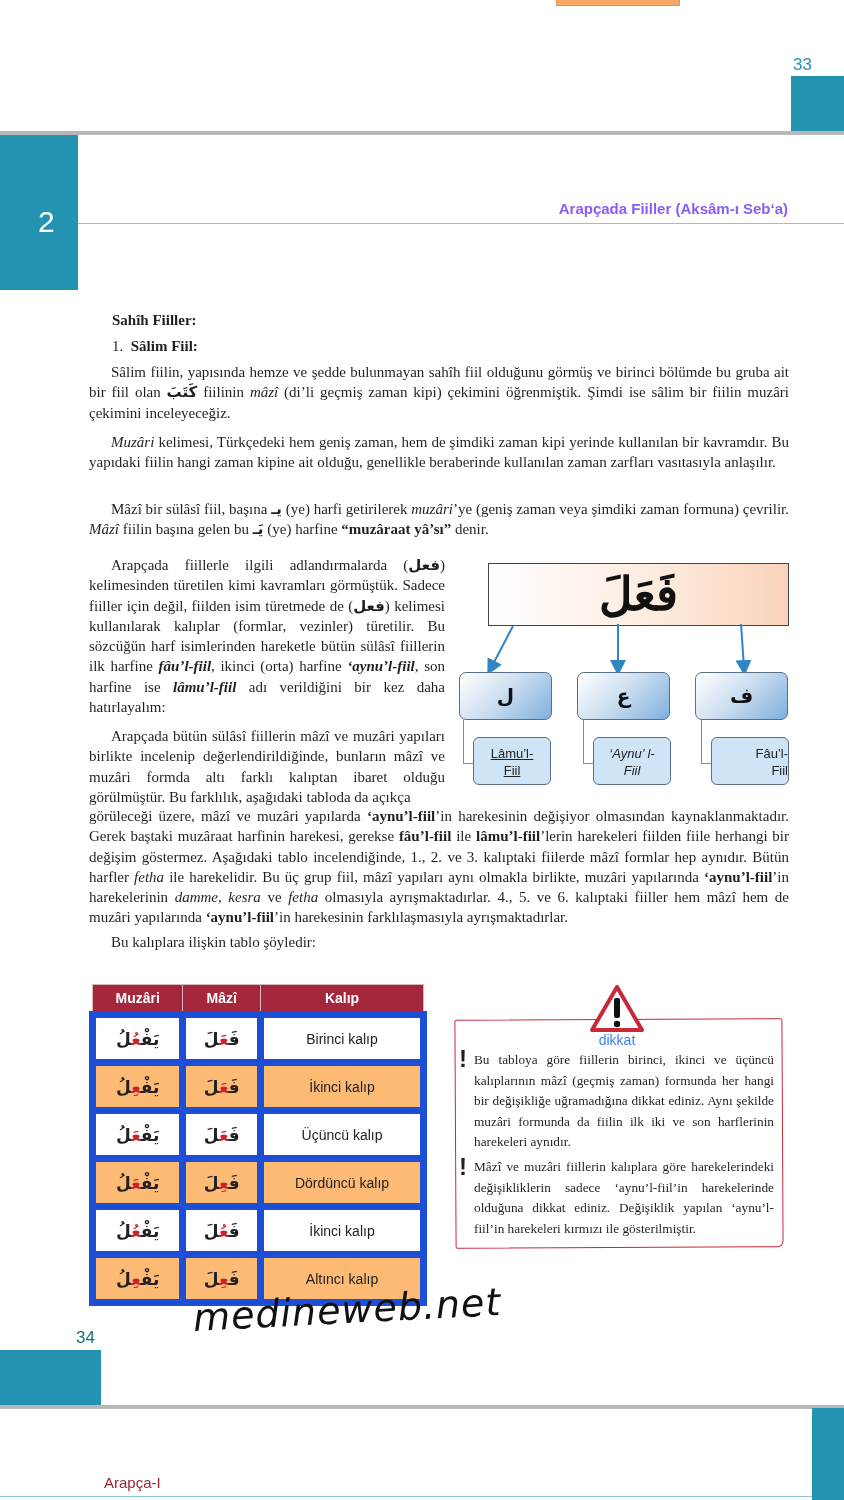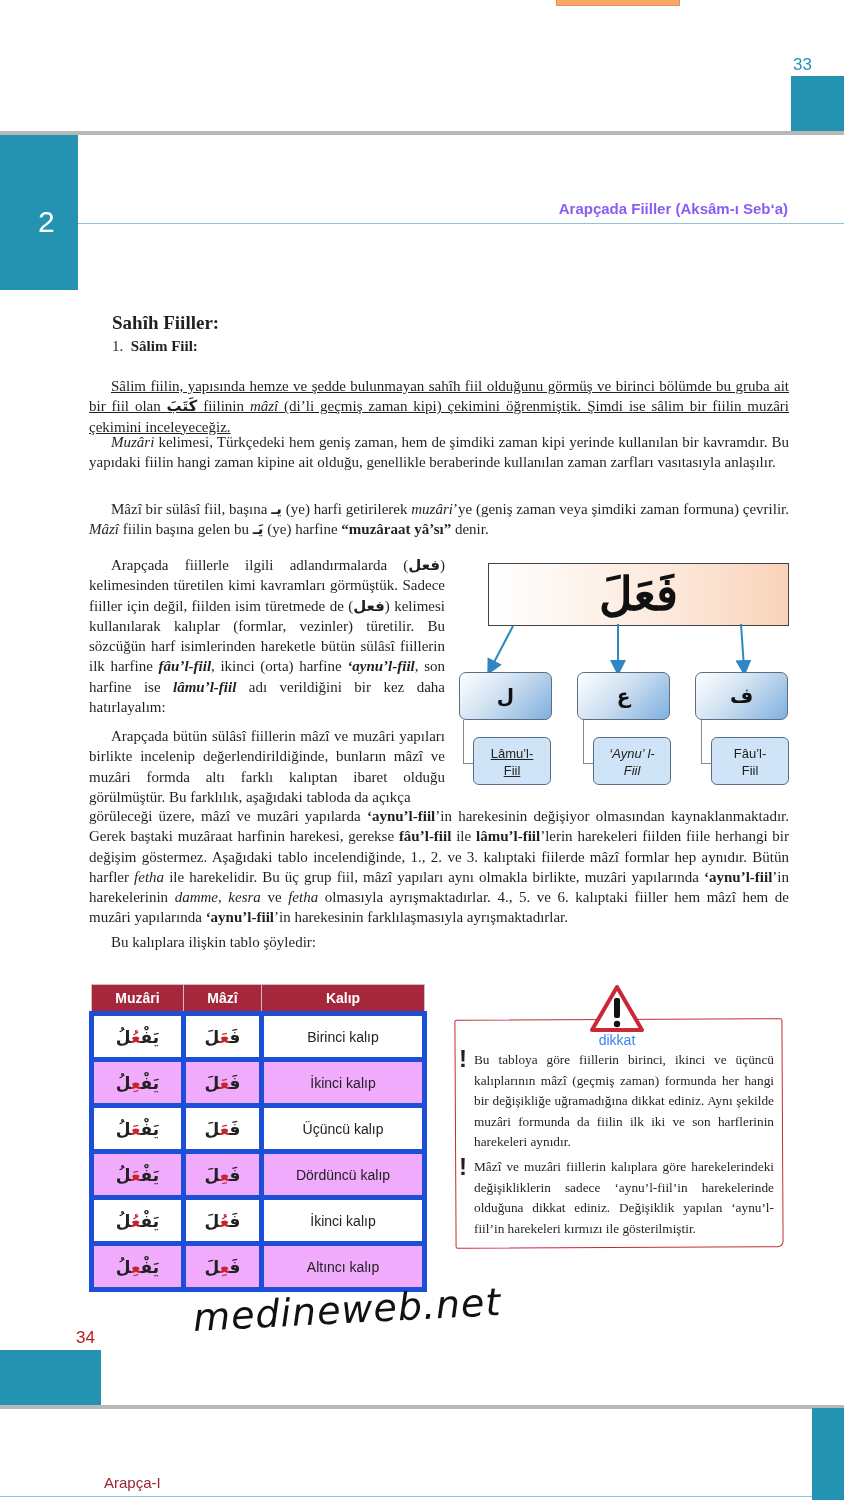--- a/index.html
+++ b/index.html
@@ -17,54 +17,54 @@
   #chapter-num { left:0; top:205px; width:78px; text-align:left; padding-left:38px; box-sizing:border-box;
                  font-size:30px; color:#fff; font-family:"Liberation Sans", sans-serif; }
   #header-title { right:56px; top:200px; font-size:15px; font-weight:bold; color:#8b5cf6; font-family:"Liberation Sans", sans-serif; }
   #header-rule { left:78px; top:223px; width:766px; height:1px; background:#8fc4d6; }
 
   .p { position:absolute; font-size:15px; line-height:20.3px; text-align:justify; }
   .p.indent { text-indent:22px; }
   .p b { font-weight:bold; }
   .ar { font-family:"DejaVu Sans", sans-serif; font-weight:bold; direction:rtl; unicode-bidi:isolate; }
 
-  #h-sahih { left:112px; top:312px; font-size:19px; font-weight:bold; }
+  #h-sahih { left:112px; top:312px; font-size:15px; font-weight:bold; }
   #h-salim { left:112px; top:338px; font-size:15px; }
   #h-salim b { font-weight:bold; }
 
   
   #fil-banner { left:488px; top:563px; width:301px; height:63px;
      background:linear-gradient(90deg,#ffffff 0%,#fde9dc 60%,#f9d3b9 100%); border:1.5px solid #444; box-sizing:border-box; }
   #fil-banner-text { position:absolute; left:0; right:0; top:2px; text-align:center; font-size:46px; line-height:56px;
      font-family:"DejaVu Serif", serif; font-weight:bold; color:#111; letter-spacing:30px; direction:rtl; }
   .arrow { position:absolute; }
   .letter-box { position:absolute; width:93px; height:48px; border:1px solid #5a6e84; border-radius:7px; box-sizing:border-box;
      background:linear-gradient(135deg,#ffffff 0%,#cfe0f1 45%,#7fb0de 100%); text-align:center; font-size:20px; line-height:46px;
      font-family:"DejaVu Sans", sans-serif; font-weight:bold; color:#111; }
   .name-box { position:absolute; width:78px; height:48px; border:1px solid #5a6e84; border-radius:6px; box-sizing:border-box;
      background:#cfe4f6; text-align:center; font-family:"Liberation Sans", sans-serif; font-size:13px; line-height:17px; padding-top:7px; color:#222; }
   .connector { position:absolute; border-left:1px solid #888; border-bottom:1px solid #888; }
 
   
   #kalip-table { left:89px; top:984px; width:338px; border-collapse:collapse; font-family:"Liberation Sans", sans-serif; }
   #kalip-table th { background:#a5273c; color:#fff; font-size:14px; font-weight:bold; height:24px; border:1px solid #d8b9b9; }
-  #kalip-table td { height:39px; border:5px solid #1d4ed8; text-align:center; font-size:14px; color:#222; }
-  #kalip-table tr.shade td { background:#f0abfc; }
+  #kalip-table td { height:39px; border:7px solid #1d4ed8; text-align:center; font-size:14px; color:#222; }
+  #kalip-table tr.shade td { background:#fdba74; }
   #kalip-table td.arc { font-family:"DejaVu Sans", sans-serif; font-weight:bold; font-size:17px; direction:rtl; }
   .red { color:#c2272d; }
 
   
   #dikkat-box { left:455px; top:1019px; width:328px; height:229px; border:1.5px solid #c8283a; box-sizing:border-box;
      background:#fff; transform:rotate(-0.3deg); border-radius:2px 2px 6px 2px; }
   #dikkat-triangle { left:589px; top:984px; width:56px; height:50px; }
   #dikkat-label { left:585px; top:1032px; width:64px; text-align:center; font-family:"Liberation Sans", sans-serif; font-size:14px; color:#3b82f6; }
   .dk-text { position:absolute; left:474px; width:300px; font-size:13.3px; line-height:20.5px; text-align:justify; color:#231f20; }
   .dk-bang { position:absolute; left:459px; font-family:"Liberation Sans", sans-serif; font-size:24px; font-weight:bold; color:#231f20; line-height:20px; }
 
-  #page34-num { left:76px; top:1328px; font-size:17px; color:#b91c1c; font-family:"Liberation Sans", sans-serif; }
+  #page34-num { left:76px; top:1328px; font-size:17px; color:#0f766e; font-family:"Liberation Sans", sans-serif; }
   #page34-block { left:0; top:1350px; width:101px; height:55px; }
   #bottom-divider { left:0; top:1405px; width:844px; height:4px; background:#b8b8b8; }
   #handwriting { left:193px; top:1296px; font-family:"DejaVu Sans", sans-serif; font-size:38px; font-style:italic; color:#111; letter-spacing:1px; transform:rotate(-3deg); transform-origin:left; }
   #footer-title { left:104px; top:1474px; font-size:15px; font-weight:normal; color:#9b2335; font-family:"Liberation Sans", sans-serif; }
   #footer-rule { left:0; top:1496px; width:812px; height:1px; background:#8fc4d6; }
   #corner-block { left:812px; top:1408px; width:32px; height:92px; }
 </style>
 </head>
 <body>
 
@@ -76,21 +76,21 @@
 <div id="chapter-block" class="abs teal"></div>
 <div id="chapter-num" class="abs">2</div>
 <div id="header-title" class="abs">Arapçada Fiiller (Aksâm-ı Seb‘a)</div>
 <div id="header-rule" class="abs"></div>
 
 <div id="h-sahih" class="abs">Sahîh Fiiller:</div>
 <div id="h-salim" class="abs">
   <span>1.</span>&nbsp;&nbsp;<b>Sâlim Fiil:</b>
 </div>
 
-<div class="p indent" style="left:89px; top:376px; width:700px;text-decoration:underline;"><span>Sâlim fiilin, yapısında hemze ve şedde bulunmayan sahîh fiil olduğunu görmüş ve birinci bölümde bu gruba ait bir fiil olan </span><span class="ar">كَتَبَ</span><span> fiilinin </span><i>mâzî</i><span> (di’li geçmiş zaman kipi) çekimini öğrenmiştik. Şimdi ise sâlim bir fiilin muzâri çekimini inceleyeceğiz.</span></div>
+<div class="p indent" style="left:89px; top:362px; width:700px;"><span>Sâlim fiilin, yapısında hemze ve şedde bulunmayan sahîh fiil olduğunu görmüş ve birinci bölümde bu gruba ait bir fiil olan </span><span class="ar">كَتَبَ</span><span> fiilinin </span><i>mâzî</i><span> (di’li geçmiş zaman kipi) çekimini öğrenmiştik. Şimdi ise sâlim bir fiilin muzâri çekimini inceleyeceğiz.</span></div>
 
 <div class="p indent" style="left:89px; top:432px; width:700px;"><i>Muzâri</i><span> kelimesi, Türkçedeki hem geniş zaman, hem de şimdiki zaman kipi yerinde kullanılan bir kavramdır. Bu yapıdaki fiilin hangi zaman kipine ait olduğu, genellikle beraberinde kullanılan zaman zarfları vasıtasıyla anlaşılır.</span></div>
 
 <div class="p indent" style="left:89px; top:499px; width:700px;"><span>Mâzî bir sülâsî fiil, başına </span><span class="ar">يـ</span><span> (ye) harfi getirilerek </span><i>muzâri</i><span>’ye (geniş zaman veya şimdiki zaman formuna) çevrilir. </span><i>Mâzî</i><span> fiilin başına gelen bu </span><span class="ar">يَـ</span><span> (ye) harfine </span><b>“muzâraat yâ’sı”</b><span> denir.</span></div>
 
 <div class="p indent" style="left:89px; top:555px; width:356px;"><span>Arapçada fiillerle ilgili adlandırmalarda (</span><span class="ar">فعل</span><span>) kelimesinden türetilen kimi kavramları görmüştük. Sadece fiiller için değil, fiilden isim türetmede de (</span><span class="ar">فعل</span><span>) kelimesi kullanılarak kalıplar (formlar, vezinler) türetilir. Bu sözcüğün harf isimlerinden hareketle bütün sülâsî fiillerin ilk harfine </span><b><i>fâu’l-fiil</i></b><span>, ikinci (orta) harfine </span><b><i>‘aynu’l-fiil</i></b><span>, son harfine ise </span><b><i>lâmu’l-fiil</i></b><span> adı verildiğini bir kez daha hatırlayalım:</span></div>
 
 <div class="p indent" style="left:89px; top:726px; width:356px;"><span>Arapçada bütün sülâsî fiillerin mâzî ve muzâri yapıları birlikte incelenip değerlendirildiğinde, bunların mâzî ve muzâri formda altı farklı kalıptan ibaret olduğu görülmüştür. Bu farklılık, aşağıdaki tabloda da açıkça</span></div>
 
 <div class="p" style="left:89px; top:806px; width:700px;"><span>görüleceği üzere, mâzî ve muzâri yapılarda </span><b>‘aynu’l-fiil</b><span>’in harekesinin değişiyor olmasından kaynaklanmaktadır. Gerek baştaki muzâraat harfinin harekesi, gerekse </span><b>fâu’l-fiil</b><span> ile </span><b>lâmu’l-fiil</b><span>’lerin harekeleri fiilden fiile herhangi bir değişim göstermez. Aşağıdaki tablo incelendiğinde, 1., 2. ve 3. kalıptaki fiilerde mâzî formlar hep aynıdır. Bütün harfler </span><i>fetha</i><span> ile harekelidir. Bu üç grup fiil, mâzî yapıları aynı olmakla birlikte, muzâri yapılarında </span><b>‘aynu’l-fiil</b><span>’in harekelerinin </span><i>damme, kesra</i><span> ve </span><i>fetha</i><span> olmasıyla ayrışmaktadırlar. 4., 5. ve 6. kalıptaki fiiller hem mâzî hem de muzâri yapılarında </span><b>‘aynu’l-fiil</b><span>’in harekesinin farklılaşmasıyla ayrışmaktadırlar.</span></div>
@@ -114,21 +114,21 @@
 <div class="letter-box" style="left:459px; top:672px;">ل</div>
 <div class="connector" style="left:463px; top:720px; width:10px; height:43px;"></div>
 <div class="name-box" style="left:473px; top:737px;text-decoration:underline;"><span>Lâmu’l-</span><br><span>Fiil</span></div>
 
 <div class="letter-box" style="left:577px; top:672px;">ع</div>
 <div class="connector" style="left:583px; top:720px; width:10px; height:43px;"></div>
 <div class="name-box" style="left:593px; top:737px;font-style:italic;"><span>‘Aynu’ l-</span><br><span>Fiil</span></div>
 
 <div class="letter-box" style="left:695px; top:672px;">ف</div>
 <div class="connector" style="left:701px; top:720px; width:10px; height:43px;"></div>
-<div class="name-box" style="left:711px; top:737px;"><span>Fâu’l-</span><br><span>Fiil</span></div>
+<div class="name-box" style="left:711px; top:737px;text-align:right;"><span>Fâu’l-</span><br><span>Fiil</span></div>
 
 <table id="kalip-table" class="abs">
   <thead>
     <tr>
       <th>Muzâri</th>
       <th>Mâzî</th>
       <th style="width:160px;">Kalıp</th>
     </tr>
   </thead>
   <tbody id="table-body">

